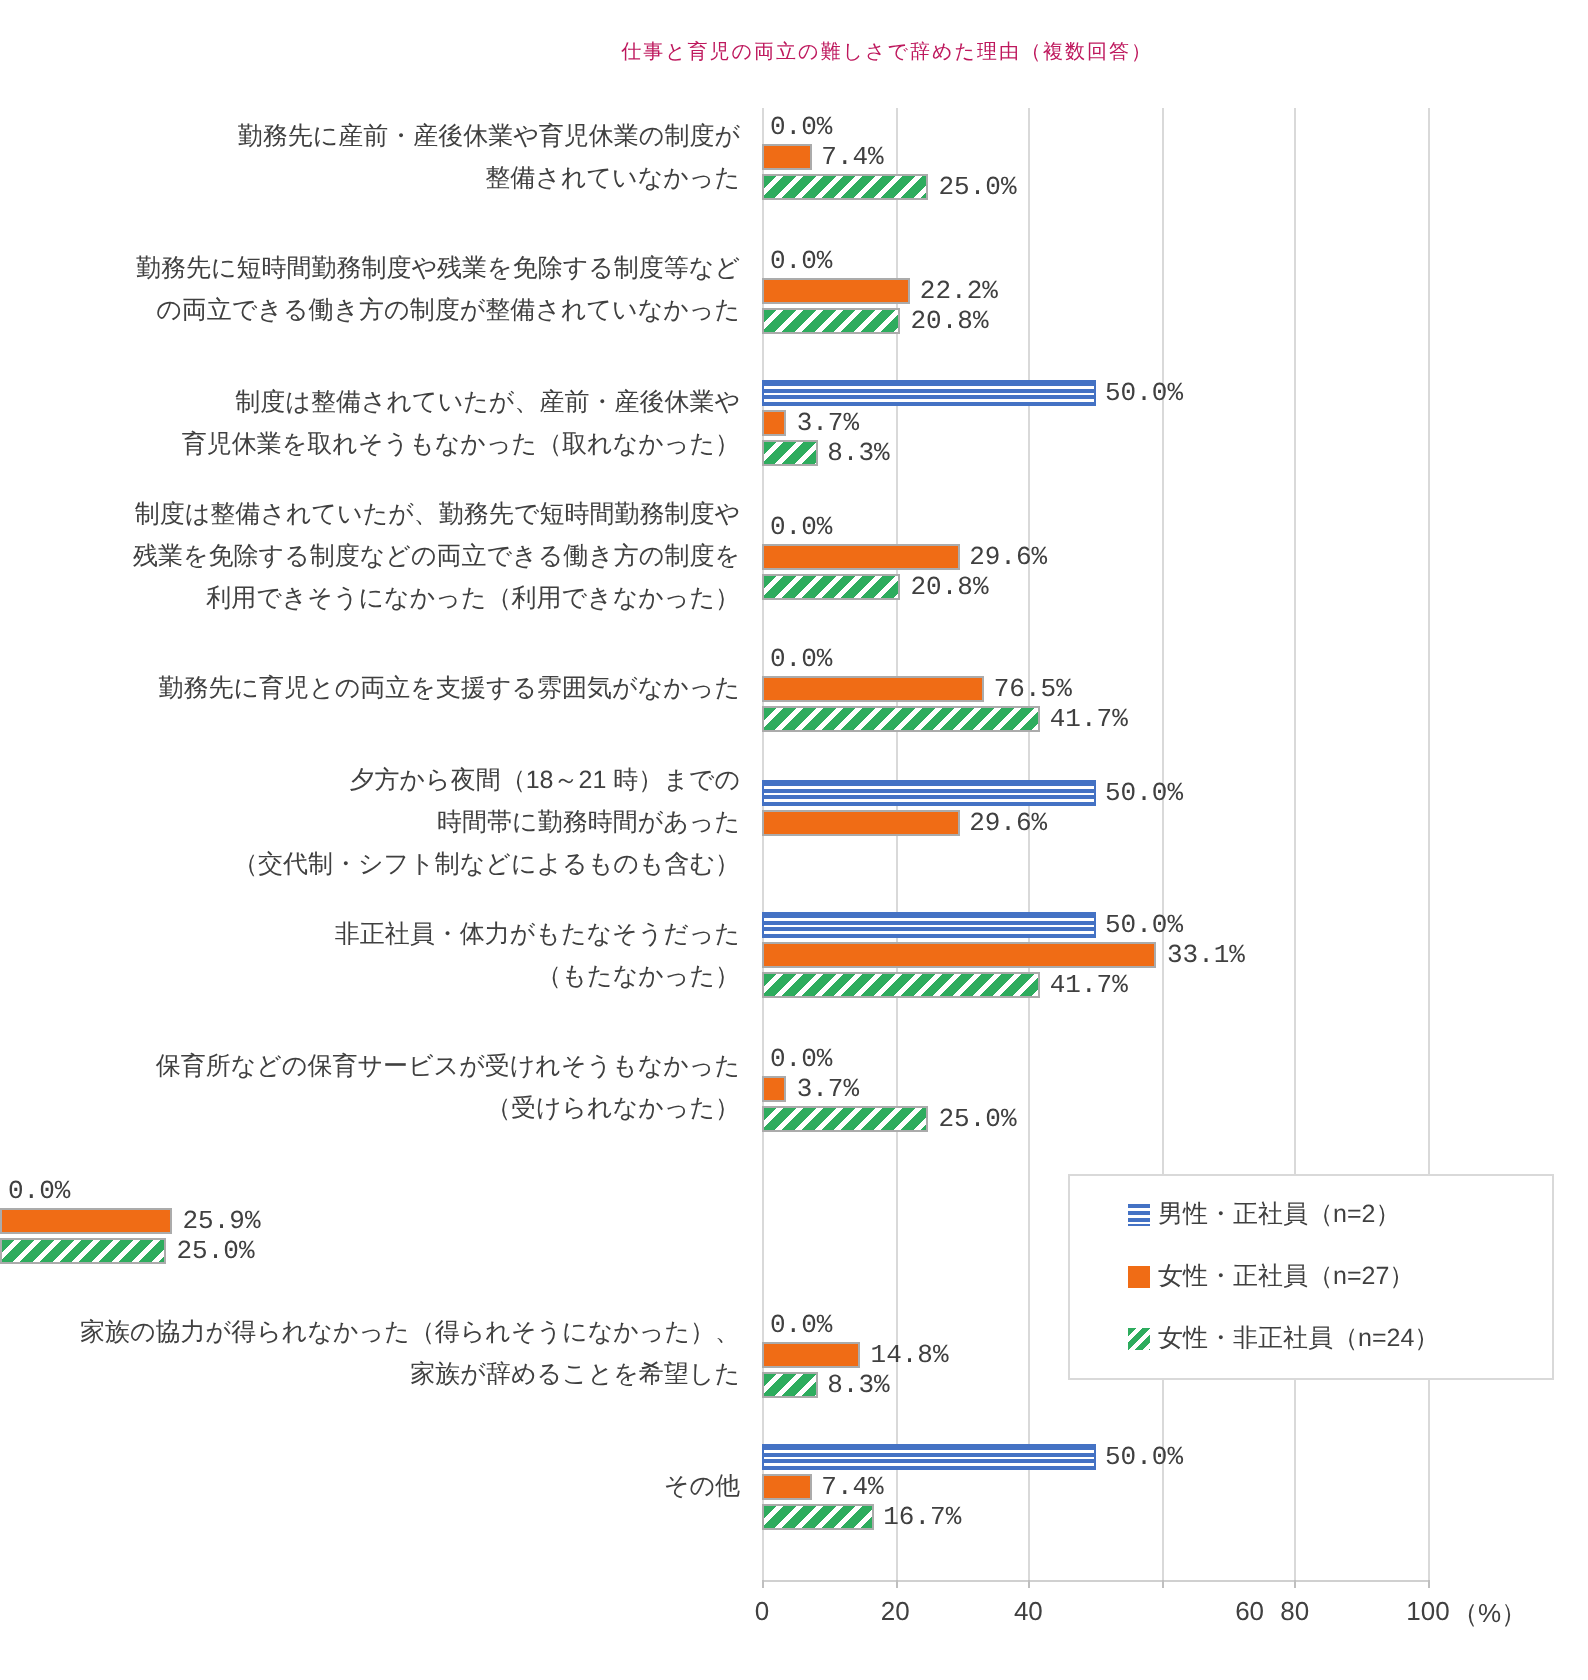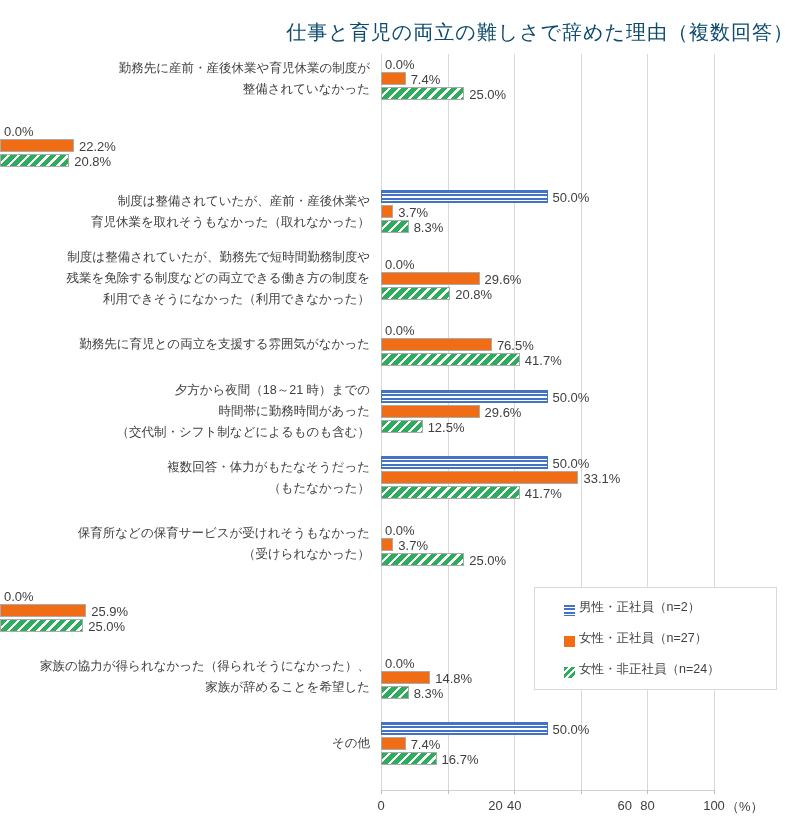--- a/index.html
+++ b/index.html
@@ -1,57 +1,57 @@
 <!DOCTYPE html>
 <html><head>
 <meta charset="utf-8">
 <style>
   html,body{margin:0;padding:0;background:#fff;}
   body{font-family:"Liberation Sans","DejaVu Sans",sans-serif;color:#404040;}
   #stage{position:relative;width:794px;height:840px;background:#ffffff;overflow:hidden;}
 
   .chart-title{
     position:absolute;top:19px;left:93px;right:0;
-    text-align:right;font-size:20px;letter-spacing:1px;color:#0c4a6e;
+    text-align:center;font-size:10px;letter-spacing:1px;color:#be185d;
   }
 
   
   .plot-grid{position:absolute;left:381px;top:54px;width:333px;height:736px;z-index:0;}
   .gridline{position:absolute;top:0;bottom:0;width:1px;background:#d9d9d9;}
   .axis-line{position:absolute;left:381px;top:790px;width:334px;height:1px;background:#d0d0d0;}
   .axis-tick{position:absolute;top:790px;width:1px;height:4px;background:#bfbfbf;}
   .x-tick-label{position:absolute;top:798px;transform:translateX(-50%);font-size:13px;color:#404040;}
   .x-unit-label{position:absolute;top:798px;left:726px;font-size:13px;color:#404040;}
 
   
   .rows{position:absolute;left:0;top:55px;right:0;z-index:1;}
   .row{display:flex;height:66.5px;align-items:flex-start;}
   .row-label{
     width:381px;box-sizing:border-box;padding-right:11px;height:47px;
     display:flex;align-items:center;justify-content:flex-end;
     text-align:right;font-size:12.5px;line-height:21px;color:#404040;
   }
   .row-bars{flex:1;height:47px;box-sizing:border-box;padding-top:2px;
     display:flex;flex-direction:column;gap:2px;}
-  .bar-line{height:13px;display:flex;align-items:flex-start;}
+  .bar-line{height:13px;display:flex;align-items:center;font-family:Liberation Mono, monospace;}
   .bar-fill{height:13px;box-sizing:border-box;}
   .fill-s0{background:repeating-linear-gradient(180deg,#4472c4 0px,#4472c4 2.1px,#ffffff 2.1px,#ffffff 3.3px);border:1px solid #4472c4;}
   .fill-s1{background:#f06c15;border:1px solid #ababab;}
   .fill-s2{background:repeating-linear-gradient(135deg,#2eac5e 0px,#2eac5e 4.5px,#ffffff 4.5px,#ffffff 7px);border:1px solid #ababab;}
   .bar-value{margin-left:5px;font-size:13px;color:#404040;white-space:nowrap;}
   .bar-value.zero{margin-left:4px;}
 
   
   .legend{
     position:absolute;left:534px;top:587px;width:243px;height:103px;
     background:#ffffff;border:1px solid #d9d9d9;box-sizing:border-box;
     display:flex;flex-direction:column;justify-content:center;gap:14px;
     padding-left:29px;z-index:2;
   }
-  .legend-item{display:flex;align-items:flex-end;gap:4px;}
+  .legend-item{display:flex;align-items:center;gap:4px;}
   .legend-swatch{width:11px;height:11px;flex:0 0 auto;}
   .sw-s0{background:repeating-linear-gradient(180deg,#4472c4 0px,#4472c4 2px,#ffffff 2px,#ffffff 3.4px);}
   .sw-s1{background:#f06c15;}
   .sw-s2{background:repeating-linear-gradient(135deg,#2eac5e 0px,#2eac5e 3px,#ffffff 3px,#ffffff 5px);}
   .legend-label{font-size:12.5px;color:#404040;white-space:nowrap;}
 </style>
 </head>
 <body>
 
 <div id="stage">
@@ -80,20 +80,23 @@
             <div class="bar-fill fill-s1" style="width: 24.642px;"></div>
             <span class="bar-value">7.4%</span>
           </div>
           <div class="bar-line">
             <div class="bar-fill fill-s2" style="width: 83.25px;"></div>
             <span class="bar-value">25.0%</span>
           </div>
         </div>
       </div>
       <div class="row">
+        <div class="row-label">
+          <div><span>勤務先に短時間勤務制度や残業を免除する制度等など</span><br><span>の両立できる働き方の制度が整備されていなかった</span></div>
+        </div>
         <div class="row-bars">
           <div class="bar-line">
             <span class="bar-value zero">0.0%</span>
           </div>
           <div class="bar-line">
             <div class="bar-fill fill-s1" style="width: 73.926px;"></div>
             <span class="bar-value">22.2%</span>
           </div>
           <div class="bar-line">
             <div class="bar-fill fill-s2" style="width: 69.264px;"></div>
@@ -162,29 +165,25 @@
         </div>
         <div class="row-bars">
           <div class="bar-line">
             <div class="bar-fill fill-s0" style="width: 166.5px;"></div>
             <span class="bar-value">50.0%</span>
           </div>
           <div class="bar-line">
             <div class="bar-fill fill-s1" style="width: 98.568px;"></div>
             <span class="bar-value">29.6%</span>
           </div>
-          <div class="bar-line">
-            <div class="bar-fill fill-s2" style="width: 41.625px;"></div>
-            <span class="bar-value">12.5%</span>
-          </div>
-        </div>
-      </div>
-      <div class="row">
-        <div class="row-label">
-          <div><span>複数回答・体力がもたなそうだった</span><br><span>（もたなかった）</span></div>
+        </div>
+      </div>
+      <div class="row">
+        <div class="row-label">
+          <div><span>非正社員・体力がもたなそうだった</span><br><span>（もたなかった）</span></div>
         </div>
         <div class="row-bars">
           <div class="bar-line">
             <div class="bar-fill fill-s0" style="width: 166.5px;"></div>
             <span class="bar-value">50.0%</span>
           </div>
           <div class="bar-line">
             <div class="bar-fill fill-s1" style="width: 197.469px;"></div>
             <span class="bar-value">33.1%</span>
           </div>
@@ -264,21 +263,21 @@
           </div>
         </div>
       </div>
     </div>
 
   <div class="axis-line"></div>
   <div id="x-axis-ticks">
       <div class="axis-tick" style="left: 381px;"></div>
       <div class="x-tick-label" style="left: 381px;">0</div>
       <div class="axis-tick" style="left: 447.6px;"></div>
-      <div class="x-tick-label" style="left: 447.6px; margin-left: 48px;">20</div>
+      <div class="x-tick-label" style="left: 447.6px;">20</div>
       <div class="axis-tick" style="left: 514.2px;"></div>
       <div class="x-tick-label" style="left: 514.2px;">40</div>
       <div class="axis-tick" style="left: 580.8px;"></div>
       <div class="x-tick-label" style="left: 580.8px; margin-left: 44px;">60</div>
       <div class="axis-tick" style="left: 647.4px;"></div>
       <div class="x-tick-label" style="left: 647.4px;">80</div>
       <div class="axis-tick" style="left: 714px;"></div>
       <div class="x-tick-label" style="left: 714px;">100</div>
     </div>
   <div class="x-unit-label">（%）</div>

